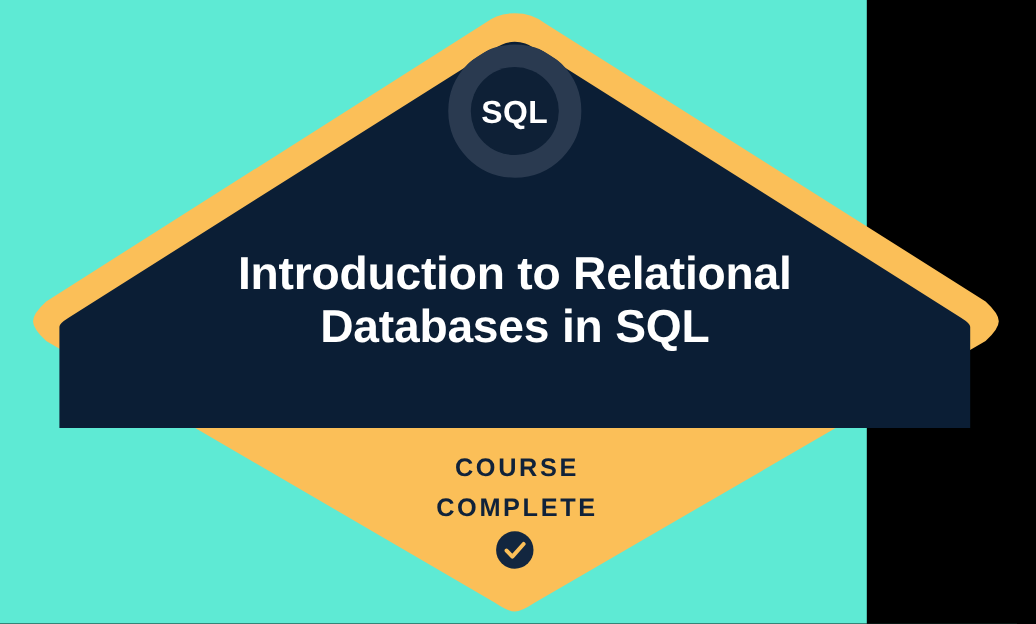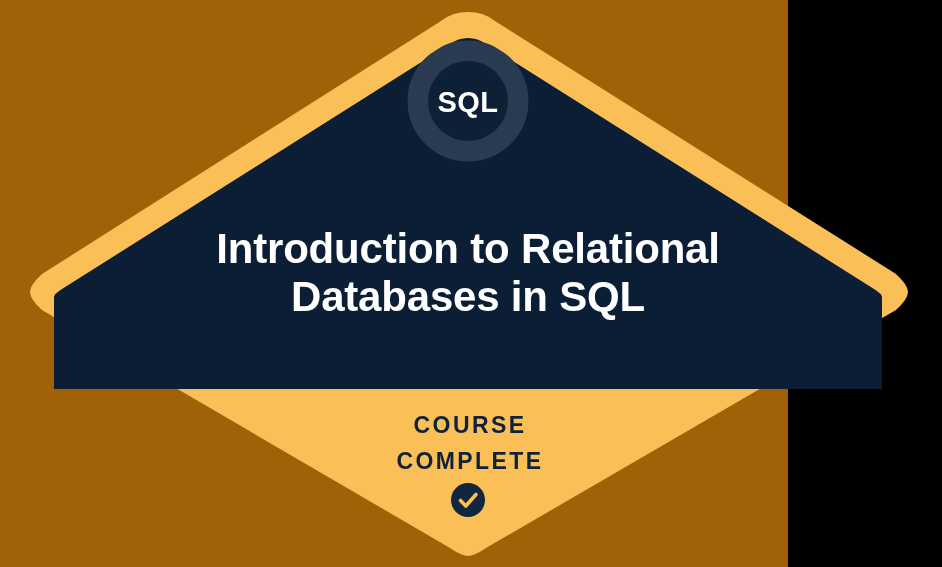--- a/index.html
+++ b/index.html
@@ -11,21 +11,21 @@
   body {
     width: 942px;
     height: 567px;
     overflow: hidden;
     font-family: "Liberation Sans", sans-serif;
   }
   #badge-stage {
     position: relative;
     width: 788px;
     height: 567px;
-    background: #a16207;
+    background: #5eead4;
   }
   #badge-svg {
     position: absolute;
     top: 0;
     left: 0;
     width: 942px;
     height: 567px;
     display: block;
   }
   .svg-text {

